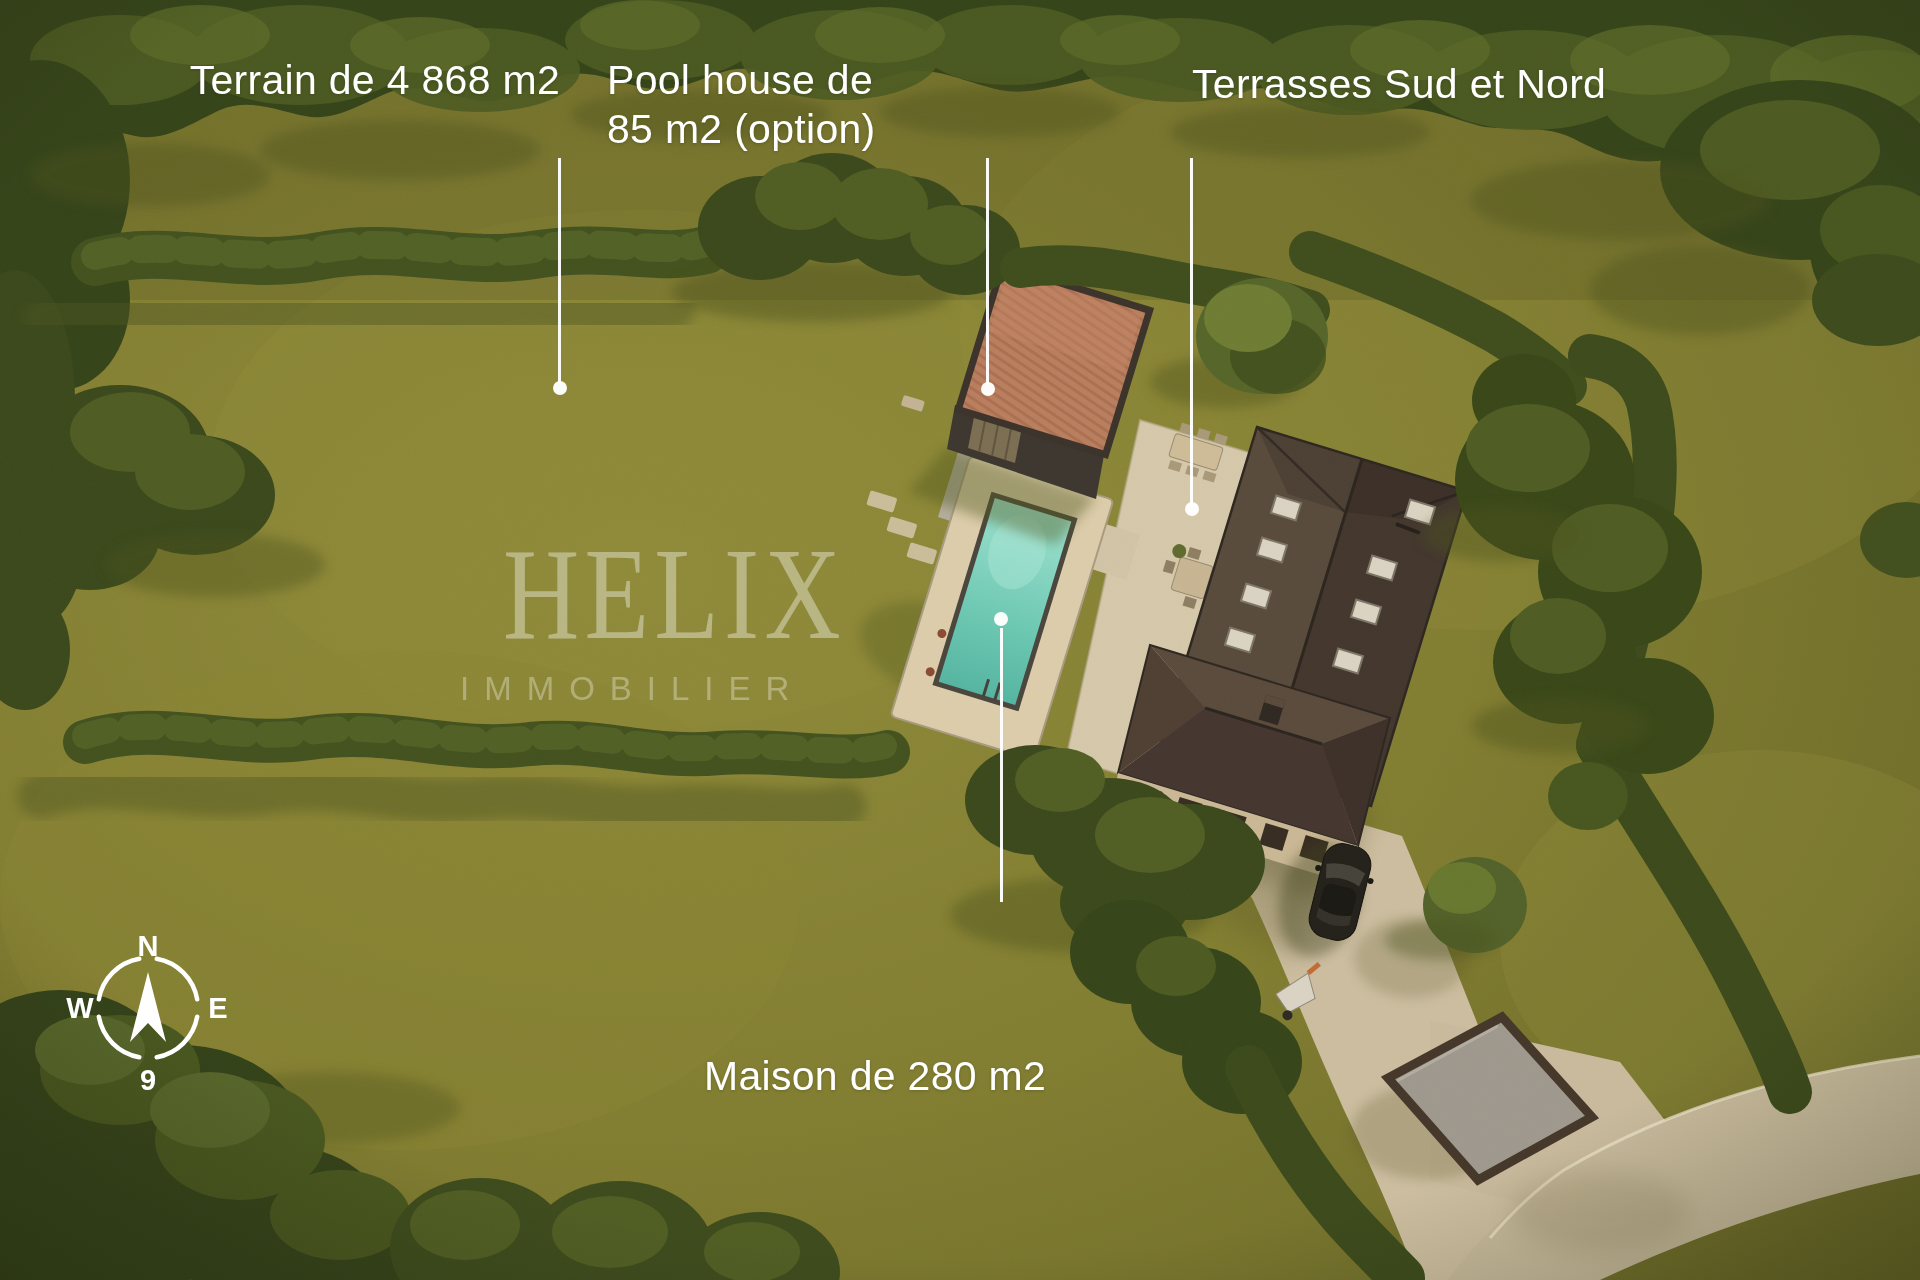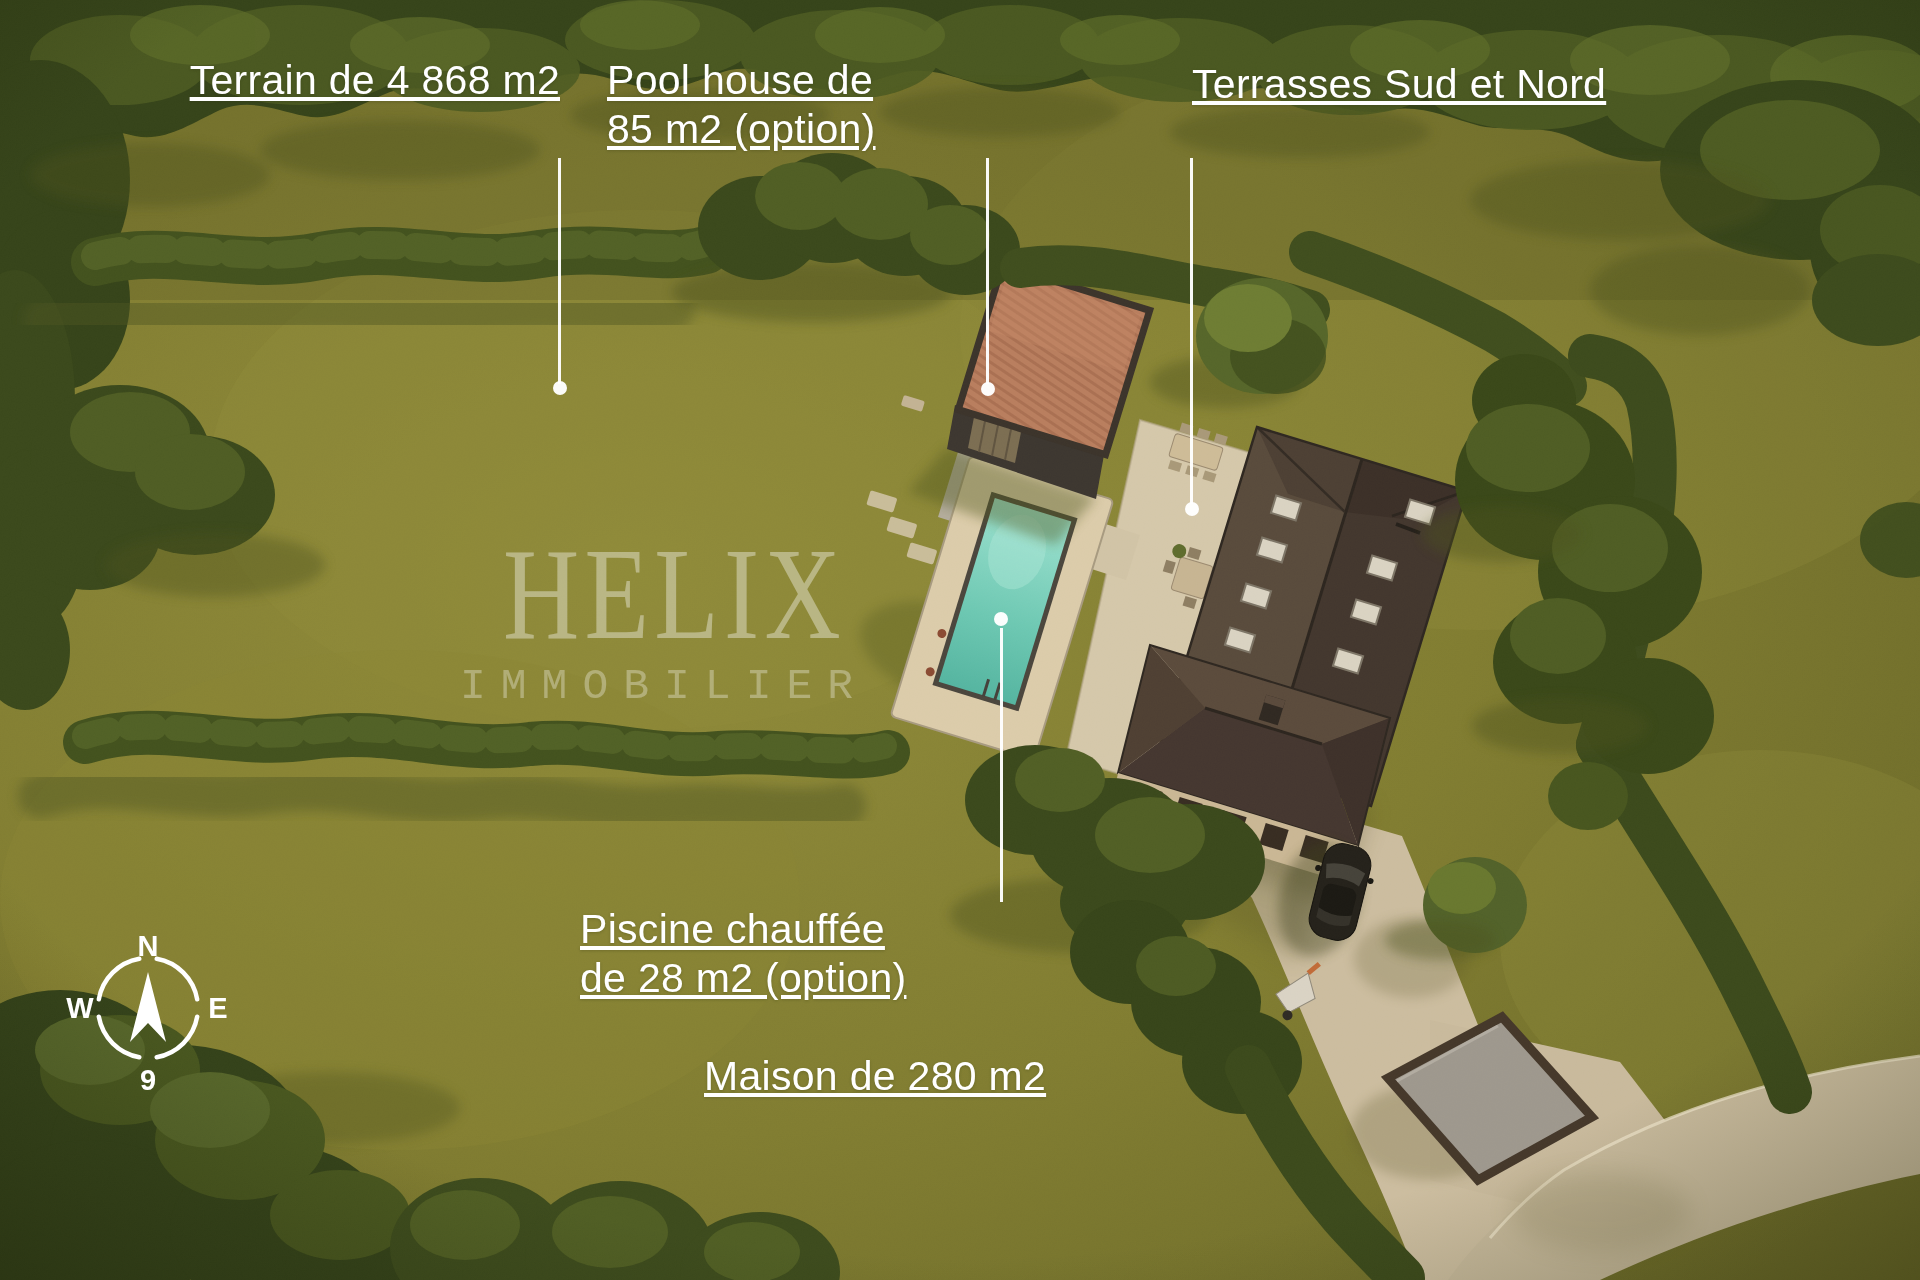--- a/index.html
+++ b/index.html
@@ -1,30 +1,30 @@
 <!DOCTYPE html>
 <html><head>
 <meta charset="utf-8">
 <style>
   html,body{margin:0;padding:0;background:#55551f;}
   .stage{position:relative;width:1920px;height:1280px;overflow:hidden;
          font-family:"Liberation Sans","DejaVu Sans",sans-serif;}
   .scene{position:absolute;left:0;top:0;}
   .ann{position:absolute;color:#fff;font-size:41px;line-height:49px;font-weight:500;
-       letter-spacing:.3px;text-shadow:0 1px 3px rgba(40,45,10,.25);white-space:nowrap;text-decoration:underline;}
+       letter-spacing:.3px;text-shadow:0 1px 3px rgba(40,45,10,.25);white-space:nowrap;}
   .ann.right{text-align:right;}
   .ann.center{}
   .leader{position:absolute;width:3px;background:#fff;opacity:.96;}
   .dot{position:absolute;width:14px;height:14px;border-radius:50%;background:#fff;opacity:.97;}
   .wm{position:absolute;left:460px;top:528px;width:1000px;text-align:left;pointer-events:none;}
   .wm .brand{display:inline-block;font-family:"Liberation Serif","DejaVu Serif",serif;
        font-size:132px;line-height:132px;letter-spacing:.05em;color:rgba(255,255,255,.38);
        transform:scaleX(.8);transform-origin:center;}
-  .wm .tagline{margin-top:2px;font-family:Liberation Mono, monospace;
-       font-size:43px;letter-spacing:15px;color:rgba(255,255,255,.32);}
+  .wm .tagline{margin-top:10px;font-family:Liberation Sans, sans-serif;
+       font-size:33px;letter-spacing:15px;color:rgba(255,255,255,.32);}
   .compass{position:absolute;left:63px;top:920px;}
   .compass text{fill:#fff;font-family:"Liberation Sans",sans-serif;font-size:29px;font-weight:600;
        text-anchor:middle;}
 </style>
 </head>
 <body>
 
 <div class="stage">
 
 <svg class="scene" width="1920" height="1280" viewBox="0 0 1920 1280">
@@ -411,24 +411,20 @@
 
 <div class="ann center" style="left:607px;top:56px;width:500px;">
   <div>Pool house de</div>
   <div>85 m2 (option)</div>
 </div>
 
 <div class="ann" style="left:1192px;top:60px;">
   <div>Terrasses Sud et Nord</div>
 </div>
 
-<div class="ann center" style="left:580px;top:905px;width:500px;">
-  <div>Piscine chauffée</div>
-  <div>de 28 m2 (option)</div>
-</div>
 
 <div class="ann center" style="left:704px;top:1052px;width:500px;">
   <div>Maison de 280 m2</div>
 </div>
 
 <svg class="compass" width="176" height="180" viewBox="0 0 176 180">
   <g stroke="#fff" stroke-width="4.5" fill="none" stroke-linecap="round">
     <path d="M93.7,38.8 A50,50 0 0 1 134.2,79.3"></path>
     <path d="M134.2,96.7 A50,50 0 0 1 93.7,137.2"></path>
     <path d="M76.3,137.2 A50,50 0 0 1 35.8,96.7"></path>

